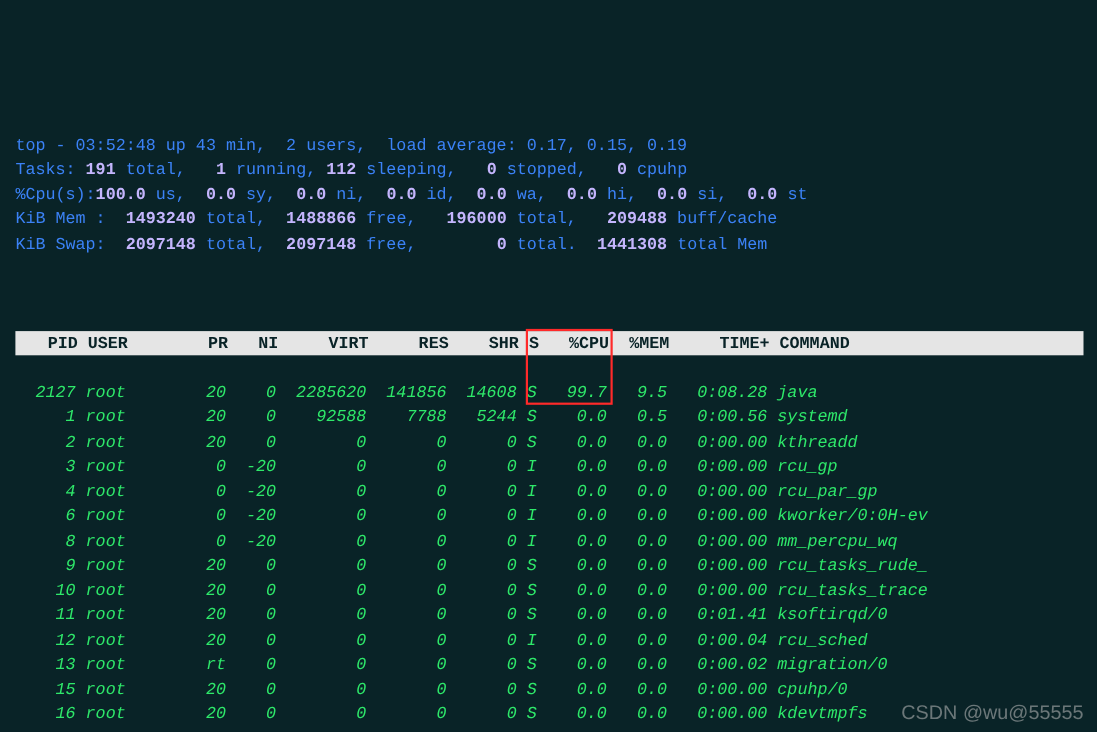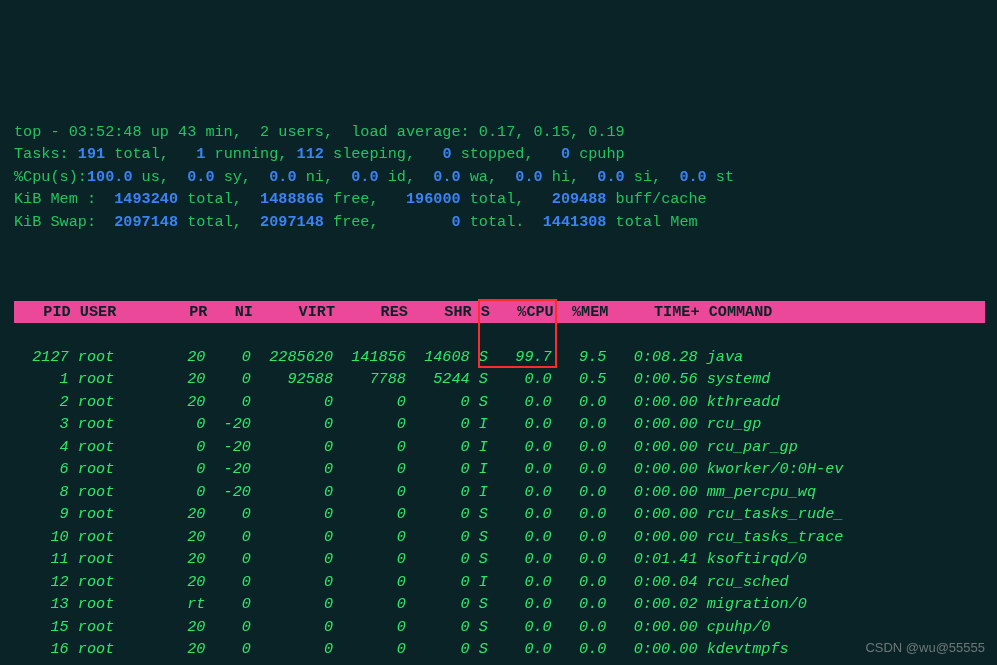--- a/index.html
+++ b/index.html
@@ -9,41 +9,41 @@
     font-family: "Menlo","Consolas","Courier New",monospace;
     font-size:15.2px;
     line-height:22.5px;
     width:997px;
     height:665px;
     overflow:hidden;
     position:relative;
     padding:8px 12px 0 14px;
     white-space:pre;
   }
-  .dim   { color:#22c55e;text-align:right; } 
-  .bold  { color:#3b82f6; font-weight:bold; }
+  .dim   { color:#3b82f6;text-align:right; } 
+  .bold  { color:#c4b5fd; font-weight:bold; }
   .hdr {
-    background:#ec4899;
+    background:#e5e5e5;
     color:#092327;
     font-weight:bold;
     display:block;
     padding:0 2px;
   }
   #rows .row { display:block;font-style:italic; }
   #redbox {
     position:absolute;
     border:2px solid #ff2a2a;
     pointer-events:none;
   }
   #watermark {
     position:absolute;
     right:12px; bottom:6px;
     color:#bcbcbc; opacity:.55;
     font-family: sans-serif;
-    font-size:13px;
+    font-size:18px;
     white-space:nowrap;
   }
 </style>
 </head>
 <body>
 
 
 
 
 <div id="sum"><span class="dim">top - 03:52:48 up 43 min,  2 users,  load average: 0.17, 0.15, 0.19</span>

